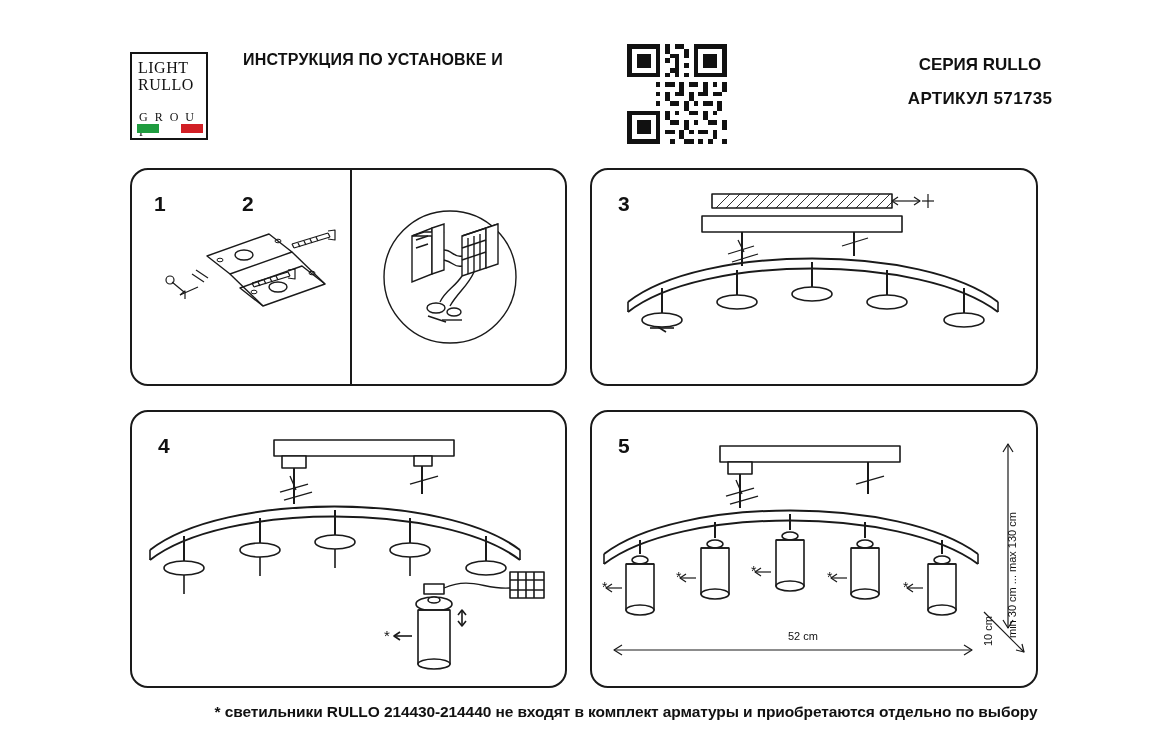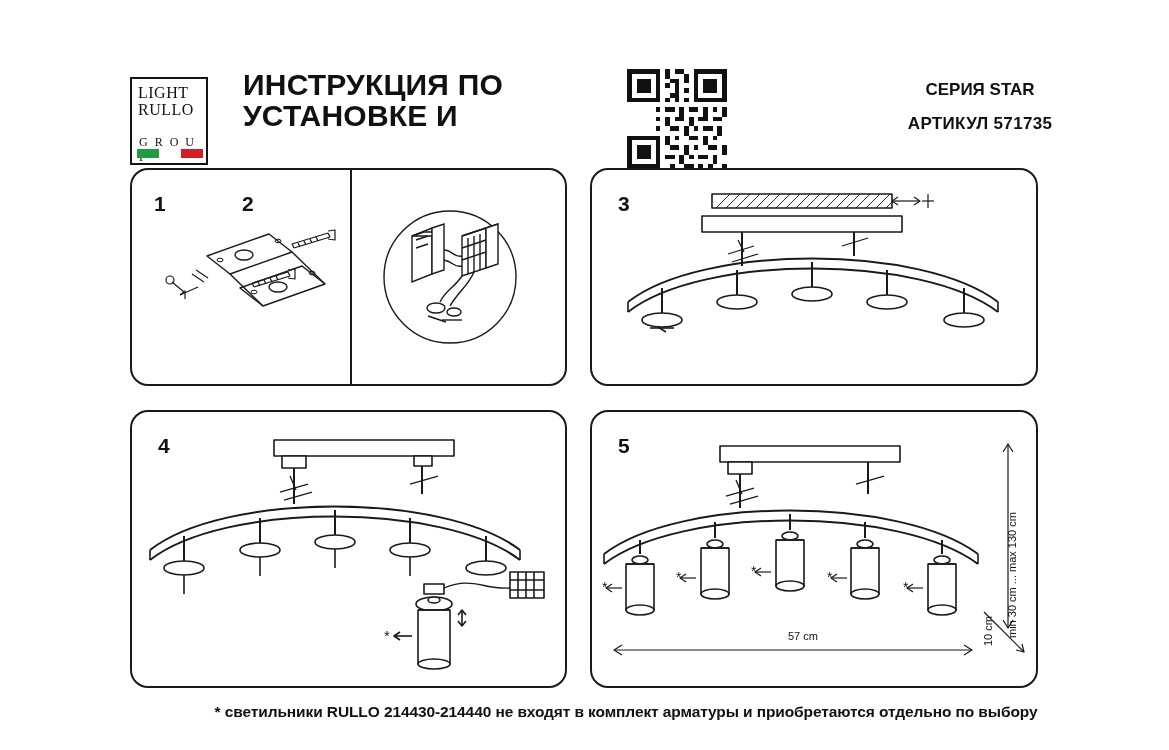--- a/index.html
+++ b/index.html
@@ -19,21 +19,21 @@
     position: relative;
     width: 1169px;
     height: 750px;
     box-sizing: border-box;
   }
 
   
   .header {
     position: absolute;
     left: 0;
-    top: 37px;
+    top: 12px;
     width: 1011px;
     height: 110px;
   }
   .logo-box {
     position: absolute;
     left: 130px;
     top: 40px;
     width: 78px;
     height: 88px;
     border: 2px solid #141414;
@@ -74,21 +74,21 @@
   }
   .flag-g { background: #1f9c3f; }
   .flag-w { background: #ffffff; }
   .flag-r { background: #d11f25; }
 
   .title {
     position: absolute;
     left: 243px;
     top: 32px;
     width: 390px;
-    font-size: 30px;
+    font-size: 16px;
     font-weight: bold;
     line-height: 31px;
     letter-spacing: 0.2px;
     color: #111;
   }
 
   .qr {
     position: absolute;
     left: 627px;
     top: 32px;
@@ -265,21 +265,21 @@
           <rect x="9" y="20" width="1" height="1"></rect>
             <rect x="12" y="20" width="2" height="1"></rect>
           <rect x="15" y="20" width="1" height="1"></rect>
             <rect x="17" y="20" width="1" height="1"></rect>
           <rect x="20" y="20" width="1" height="1"></rect>
         </g>
       </svg>
     </div>
 
     <div class="series">
-      <div class="line1">СЕРИЯ STAR</div>
+      <div class="line1">СЕРИЯ RULLO</div>
       <div class="line2">АРТИКУЛ 571735</div>
     </div>
   </div>
 
   <div class="panel" id="panel-12">
     <div class="divider"></div>
     <div class="panel-num" style="left:22px; top:22px;">1</div>
     <div class="panel-num" style="left:110px; top:22px;">2</div>
 
     <svg class="figure" width="433" height="214" viewBox="0 0 433 214">
@@ -620,20 +620,20 @@
           <polyline points="424,238 432,240 430,232"></polyline>
         </g>
       </g>
       <text x="10" y="180" font-family="Liberation Sans, sans-serif" font-size="14" fill="#111">*</text>
       <text x="84" y="170" font-family="Liberation Sans, sans-serif" font-size="14" fill="#111">*</text>
       <text x="159" y="164" font-family="Liberation Sans, sans-serif" font-size="14" fill="#111">*</text>
       <text x="235" y="170" font-family="Liberation Sans, sans-serif" font-size="14" fill="#111">*</text>
       <text x="311" y="180" font-family="Liberation Sans, sans-serif" font-size="14" fill="#111">*</text>
     </svg>
 
-    <div class="dim-label" style="left:196px; top:218px;">57 cm</div>
+    <div class="dim-label" style="left:196px; top:218px;">52 cm</div>
     <div class="dim-label vert" style="left:414px; top:226px;">min 30 cm ... max 130 cm</div>
     <div class="dim-label vert" style="left:390px; top:234px;">10 cm</div>
   </div>
 
   <div class="footnote">* светильники RULLO 214430-214440 не входят в комплект арматуры и приобретаются отдельно по выбору</div>
 
 </div>
 
 </body></html>

